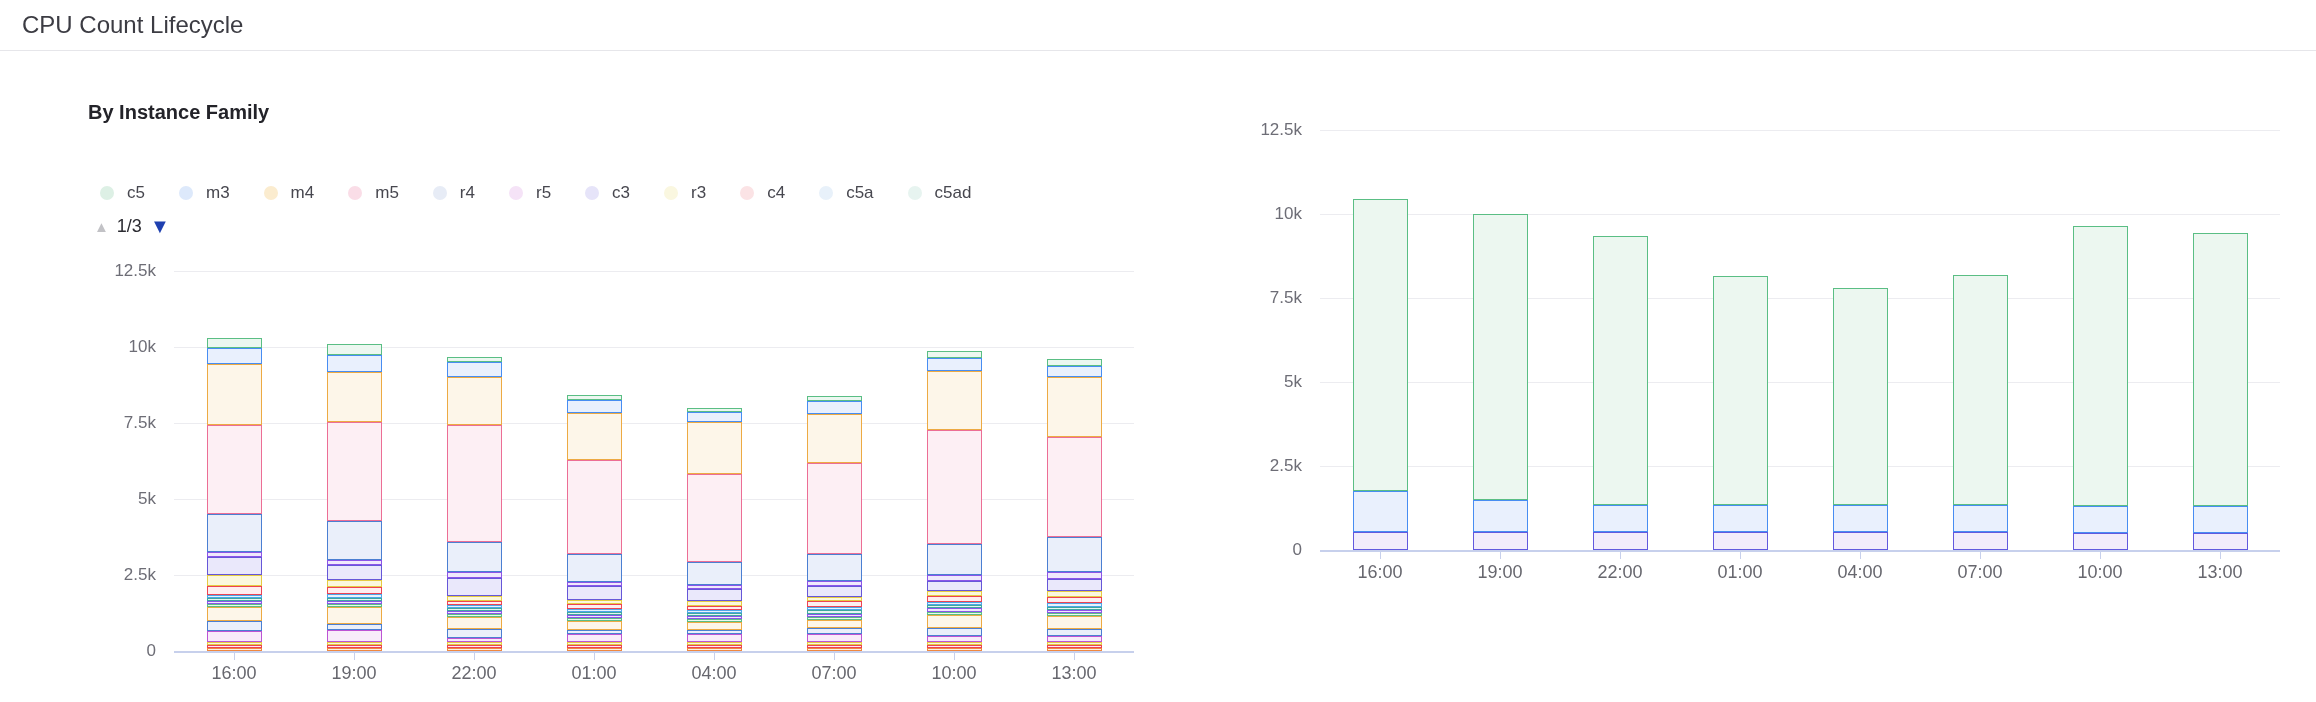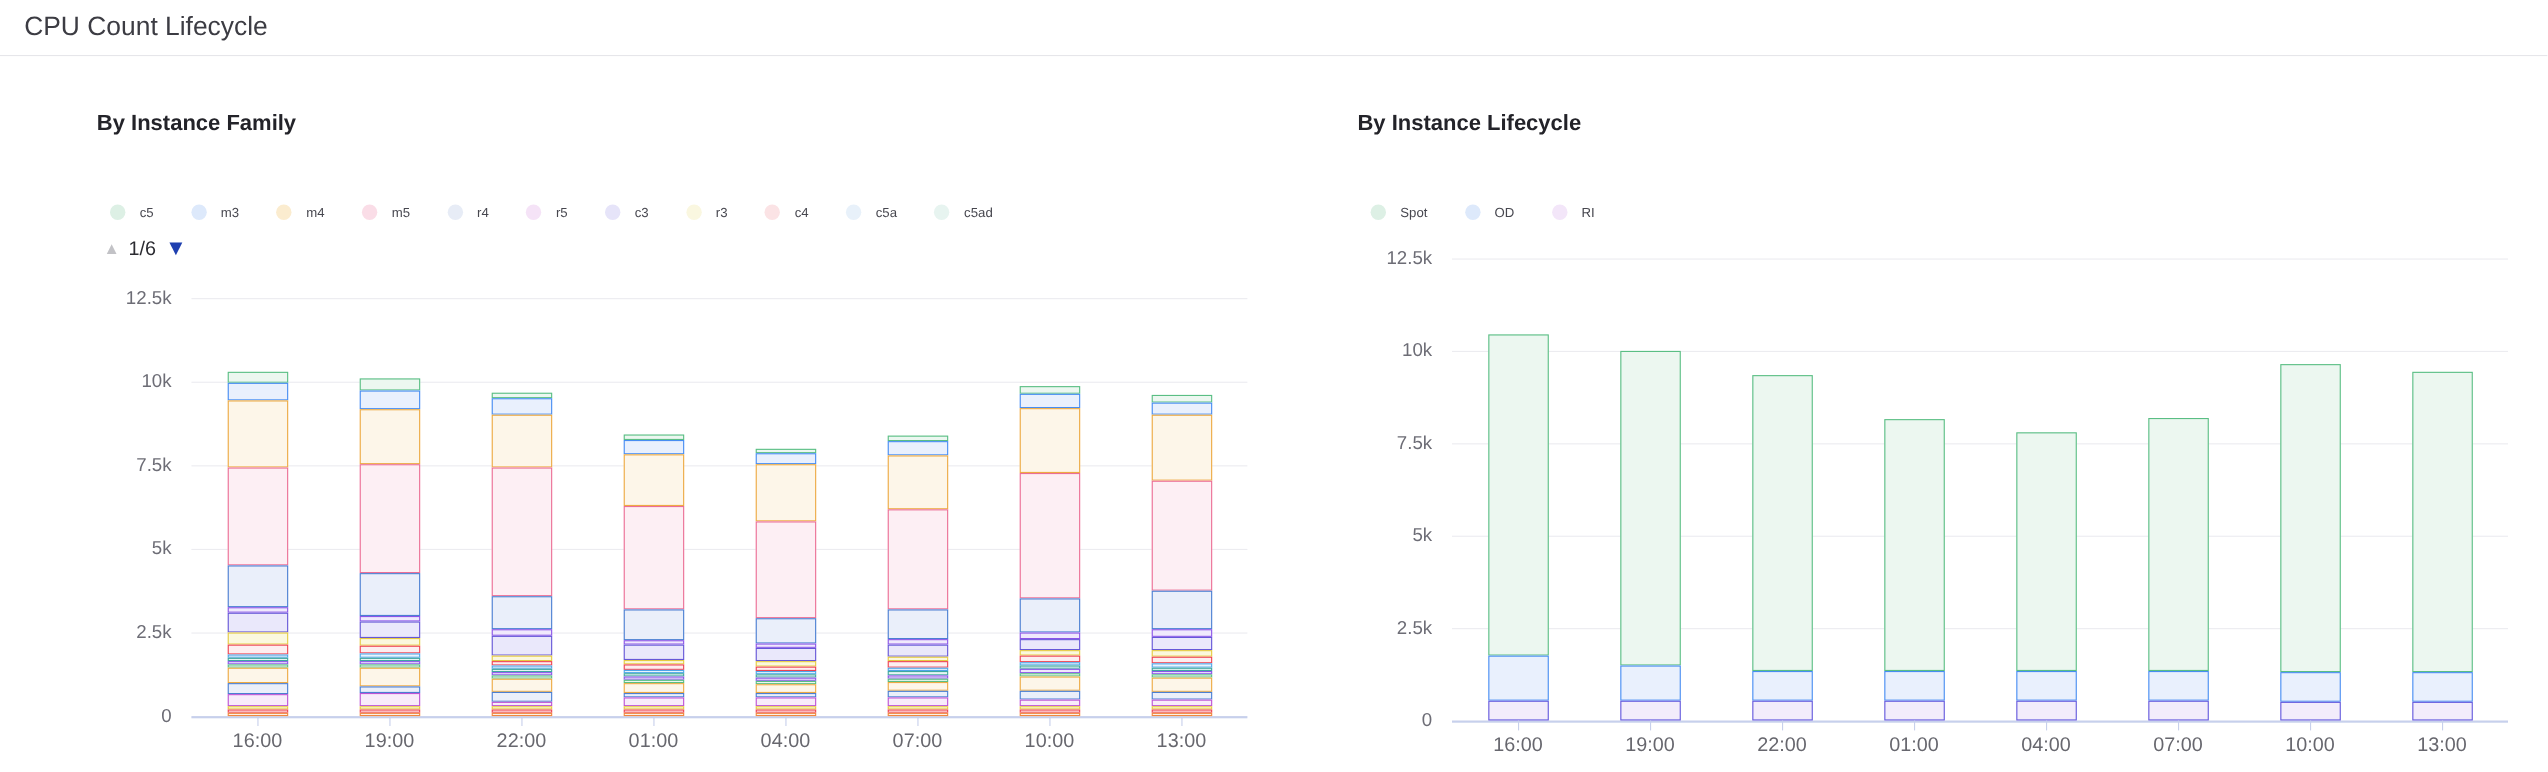--- a/index.html
+++ b/index.html
@@ -18,21 +18,21 @@
     bottom:-2px; height:3px; background:#3d7ef5; }
 
   
   .content { display:flex; gap:24px; padding:50px 24px 0 24px; }
   .panel { flex:1; min-width:0; display:flex; flex-direction:column; }
   .panel-title { font-size:20px; font-weight:700; color:#232329; margin-left:64px; }
 
   .legend { display:flex; align-items:center; gap:34px; margin:56px 0 0 76px; height:26px; }
   .legend-item { display:inline-flex; align-items:center; gap:13px; cursor:pointer; }
   .swatch { width:14px; height:14px; border-radius:50%; flex:none; }
-  .legend-label { font-size:12px; color:#47474f; }
+  .legend-label { font-size:17px; color:#47474f; }
 
   .pager { display:flex; align-items:center; gap:8px; margin:7px 0 0 70px; height:26px; }
   .pager-up { color:#c2c2c6; font-size:15px; cursor:pointer; }
   .pager-page { color:#2b2b31; font-size:18px; }
   .pager-down { color:#1f40b0; font-size:20px; cursor:pointer; }
 
   
   .plot { position:relative; margin-left:150px; margin-right:12px; }
   .panel-left  .plot { margin-top:32px; height:380px; }
   .panel-right .plot { margin-top:29px; height:420px; }
@@ -101,21 +101,21 @@
           <span class="swatch" style="background: rgb(232, 241, 250);"></span>
           <span class="legend-label">c5a</span>
         </span>
         <span class="legend-item">
           <span class="swatch" style="background: rgb(231, 244, 240);"></span>
           <span class="legend-label">c5ad</span>
         </span>
       </div>
     <div class="pager">
       <span class="pager-up">▲</span>
-      <span class="pager-page">1/6</span>
+      <span class="pager-page">1/3</span>
       <span class="pager-down">▼</span>
     </div>
     <div class="plot">
         <div class="gridline" style="top: 0%;">
           <span class="ylab">12.5k</span>
         </div>
         <div class="gridline" style="top: 20%;">
           <span class="ylab">10k</span>
         </div>
         <div class="gridline" style="top: 40%;">
@@ -331,35 +331,20 @@
         <div class="xlab">22:00</div>
         <div class="xlab">01:00</div>
         <div class="xlab">04:00</div>
         <div class="xlab">07:00</div>
         <div class="xlab">10:00</div>
         <div class="xlab">13:00</div>
       </div>
   </div>
 
   <div class="panel panel-right">
-    <div class="panel-title">By Instance Lifecycle</div>
-    <div class="legend">
-        <span class="legend-item">
-          <span class="swatch" style="background: rgb(221, 240, 229);"></span>
-          <span class="legend-label">Spot</span>
-        </span>
-        <span class="legend-item">
-          <span class="swatch" style="background: rgb(221, 233, 251);"></span>
-          <span class="legend-label">OD</span>
-        </span>
-        <span class="legend-item">
-          <span class="swatch" style="background: rgb(243, 230, 249);"></span>
-          <span class="legend-label">RI</span>
-        </span>
-      </div>
     <div class="plot">
         <div class="gridline" style="top: 0%;">
           <span class="ylab">12.5k</span>
         </div>
         <div class="gridline" style="top: 20%;">
           <span class="ylab">10k</span>
         </div>
         <div class="gridline" style="top: 40%;">
           <span class="ylab">7.5k</span>
         </div>

